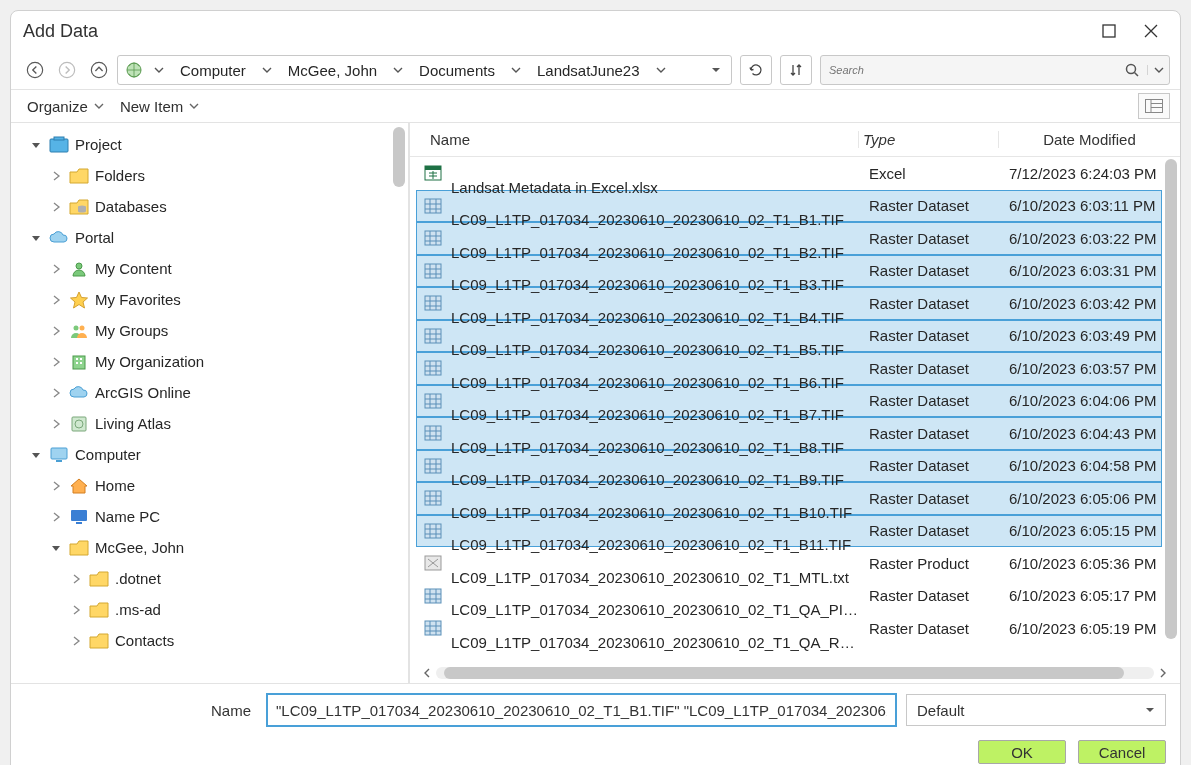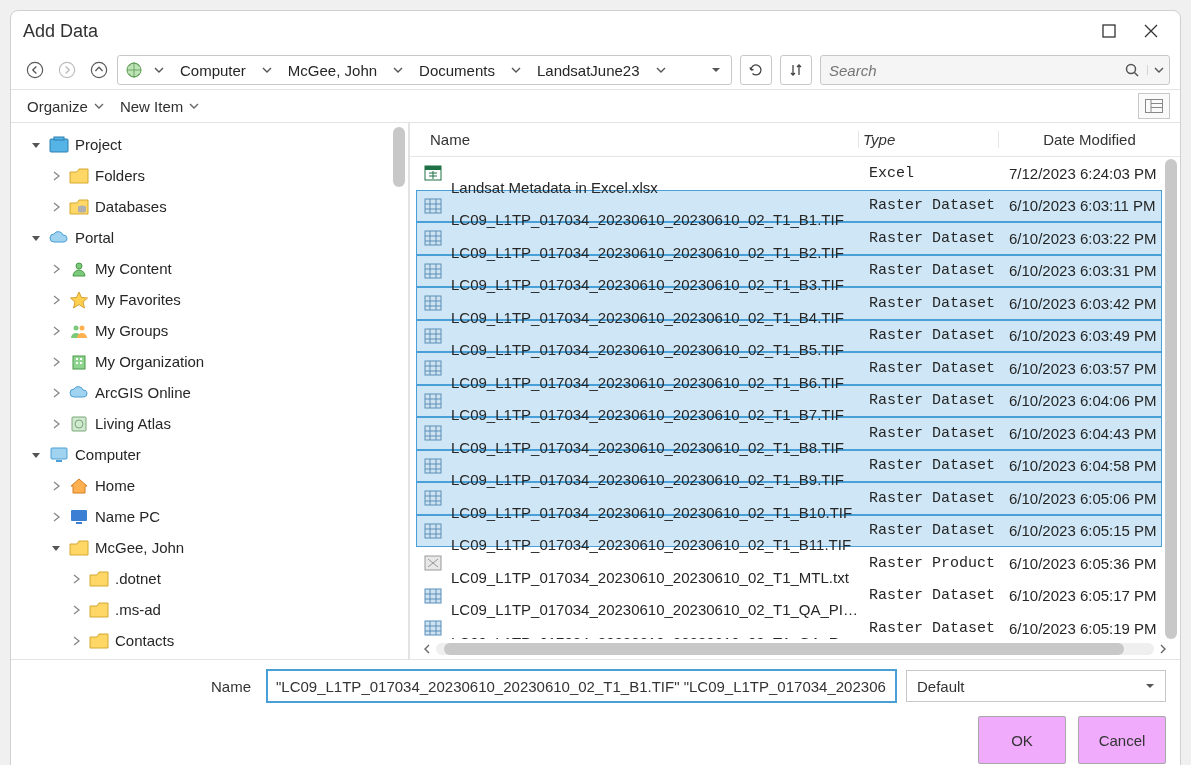--- a/index.html
+++ b/index.html
@@ -17,21 +17,21 @@
 
   .addrbar { flex: 1; height: 30px; border: 1px solid #c8c8c8; background: #fff; display: flex; align-items: center; padding: 0 4px; border-radius: 3px; margin-right: 4px; }
   .addrbar .globe { width: 20px; height: 20px; margin: 0 2px; }
   .addrbar .crumbs { flex: 1; display: flex; align-items: center; overflow: hidden; }
   .crumb { display: flex; align-items: center; padding: 0 8px; height: 28px; font-size: 15px; color: #262626; }
   .crumb-chev { width: 26px; display:flex; align-items:center; justify-content:center; color:#555; }
   .addr-end { width: 22px; display:flex; align-items:center; justify-content:center; color:#555; }
 
   .square-btn { width: 32px; height: 30px; border:1px solid #c8c8c8; display:flex; align-items:center; justify-content:center; border-radius:3px; color:#444; background:#fff; margin-right:4px; }
   .searchbox { width: 350px; height: 30px; border:1px solid #c8c8c8; display:flex; align-items:center; border-radius:3px; background:#f5f5f5; }
-  .searchbox input { flex:1; border:none; outline:none; background:transparent; padding:0 8px; font-size:15px; font-style:italic; color:#888; }
+  .searchbox input { flex:1; border:none; outline:none; background:transparent; padding:0 8px; font-size:11px; font-style:italic; color:#888; }
   .searchbox .sicon { width:30px; display:flex; align-items:center; justify-content:center; color:#555; }
   .searchbox .dd { width:22px; display:flex; align-items:center; justify-content:center; color:#555; border-left:1px solid #d4d4d4; }
 
   .toolrow { height: 34px; display:flex; align-items:center; border-top:1px solid #e3e3e3; border-bottom:1px solid #e3e3e3; padding: 0 10px; font-size:15px; color:#303030; gap:4px; }
   .toolitem { padding: 2px 6px; display:flex; align-items:center; gap:6px; }
   .toolitem .dd { color:#666; }
   .toolrow .spacer { flex:1; }
   .view-toggle { width:32px; height:26px; border:1px solid #c8c8c8; display:flex; align-items:center; justify-content:center; background:#fafafa; }
 
   .body { flex:1; display:flex; overflow:hidden; }
@@ -49,35 +49,35 @@
   .cols { height:34px; display:flex; align-items:center; border-bottom:1px solid #e6e6e6; font-size:15px; color:#333; }
   .col-name { width: 448px; padding-left:20px; }
   .col-type { width: 140px; border-left:1px solid #e6e6e6; padding-left:4px;font-style:italic; }
   .col-date { flex:1; border-left:1px solid #e6e6e6; text-align:center; }
 
   .rows { flex:1; overflow:hidden; }
   .row { height:32.5px; display:flex; align-items:center; font-size:15px; color:#262626; margin: 0 18px 0 6px; padding: 0 2px; border:1px solid transparent; }
   .row.selected { background:#cee6f5; border:1px solid #49a0d8; }
   .row .ic { width:28px; display:flex; align-items:center; justify-content:center; }
   .row .nm { width: 412px; padding-left:4px; white-space:nowrap; overflow:hidden; text-overflow:ellipsis;margin-top:28px; }
-  .row .tp { width: 140px; padding-left:10px;font-family:Liberation Mono, monospace; }
+  .row .tp { width: 140px; padding-left:10px; }
   .row .dt { flex:1; padding-left:10px; white-space:nowrap; }
 
   .hscroll { height:20px; display:flex; align-items:center; padding:0 8px; }
   .hscroll .arrow { width:18px; display:flex; align-items:center; justify-content:center; color:#666; }
   .hscroll .track { flex:1; height:12px; background:#efefef; border-radius:6px; display:flex; align-items:center; }
   .hscroll .thumb { width: 680px; height:12px; background:#c8c8c8; border-radius:6px; margin-left:8px; }
 
   .footer { border-top:1px solid #e3e3e3; padding: 10px 14px; display:flex; flex-direction:column; gap:14px; }
   .namerow { display:flex; align-items:center; gap:10px; }
   .namerow .lbl { width: 232px; text-align:right; font-size:15px; color:#333; padding-right:6px; }
   .namerow input { flex:1; height:32px; border:1px solid #49a0d8; outline:1px solid #49a0d8; padding:0 8px; font-size:15px; color:#333; }
   .namerow .filter { width: 260px; height:32px; border:1px solid #c8c8c8; padding:0 10px; display:flex; align-items:center; justify-content:space-between; font-size:15px; color:#333; }
   .btnrow { display:flex; justify-content:flex-end; gap:12px; }
-  .btn { min-width: 88px; height: 48px; border:1px solid #a8a8a8; background:#f0abfc; display:flex; align-items:center; justify-content:center; font-size:15px; color:#333; border-radius:2px; }
+  .btn { min-width: 88px; height: 24px; border:1px solid #a8a8a8; background:#bef264; display:flex; align-items:center; justify-content:center; font-size:15px; color:#333; border-radius:2px; }
 
   svg { display:block; }
 </style>
 </head>
 <body>
 
 <div class="dialog">
 
   <div class="titlebar">
     <div class="title">Add Data</div>

